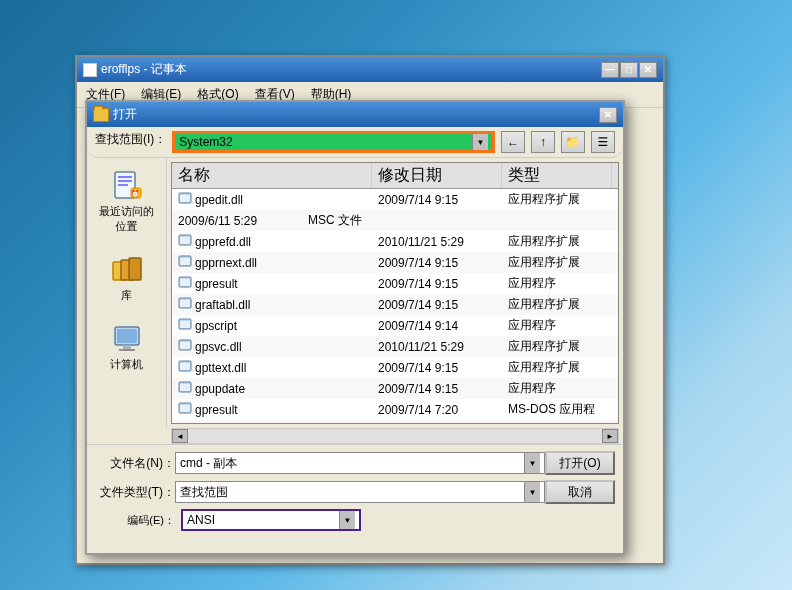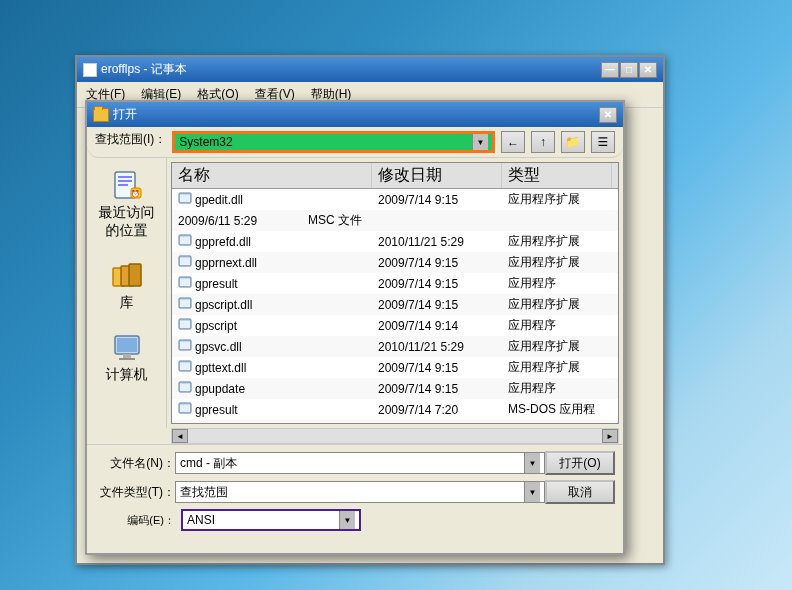--- a/index.html
+++ b/index.html
@@ -187,21 +187,21 @@
       width: 70px;
     }
     .sidebar-icon {
       width: 32px;
       height: 32px;
       display: flex;
       align-items: center;
       justify-content: center;
     }
     .sidebar-label {
-      font-size: 14px;
+      font-size: 11px;
       text-align: center;
       word-break: break-all;
     }
     .file-list-header {
       display: flex;
       background: #e0e0e0;
       border-bottom: 1px solid #999;
       font-size: 16px;
     }
     .col-header {
@@ -453,21 +453,21 @@
     </div>
     <div class="file-cell cell-date">2009/7/14 9:15</div>
     <div class="file-cell cell-type">应用程序</div>
   </div>
           <div class="file-row">
     <div class="file-cell cell-name">
       <span><svg width="14" height="14" viewBox="0 0 14 14">
                   <rect x="1" y="2" width="12" height="10" rx="1" fill="#c0d8f0" stroke="#6080a0" stroke-width="1"></rect>
                   <rect x="2" y="4" width="10" height="7" fill="#e8f0f8"></rect>
                 </svg></span>
-      <span>gpscript.dll</span>
+      <span>graftabl.dll</span>
     </div>
     <div class="file-cell cell-date">2009/7/14 9:15</div>
     <div class="file-cell cell-type">应用程序扩展</div>
   </div>
           <div class="file-row">
     <div class="file-cell cell-name">
       <span><svg width="14" height="14" viewBox="0 0 14 14">
                   <rect x="1" y="2" width="12" height="10" rx="1" fill="#c0d8f0" stroke="#6080a0" stroke-width="1"></rect>
                   <rect x="2" y="4" width="10" height="7" fill="#e8f0f8"></rect>
                 </svg></span>

